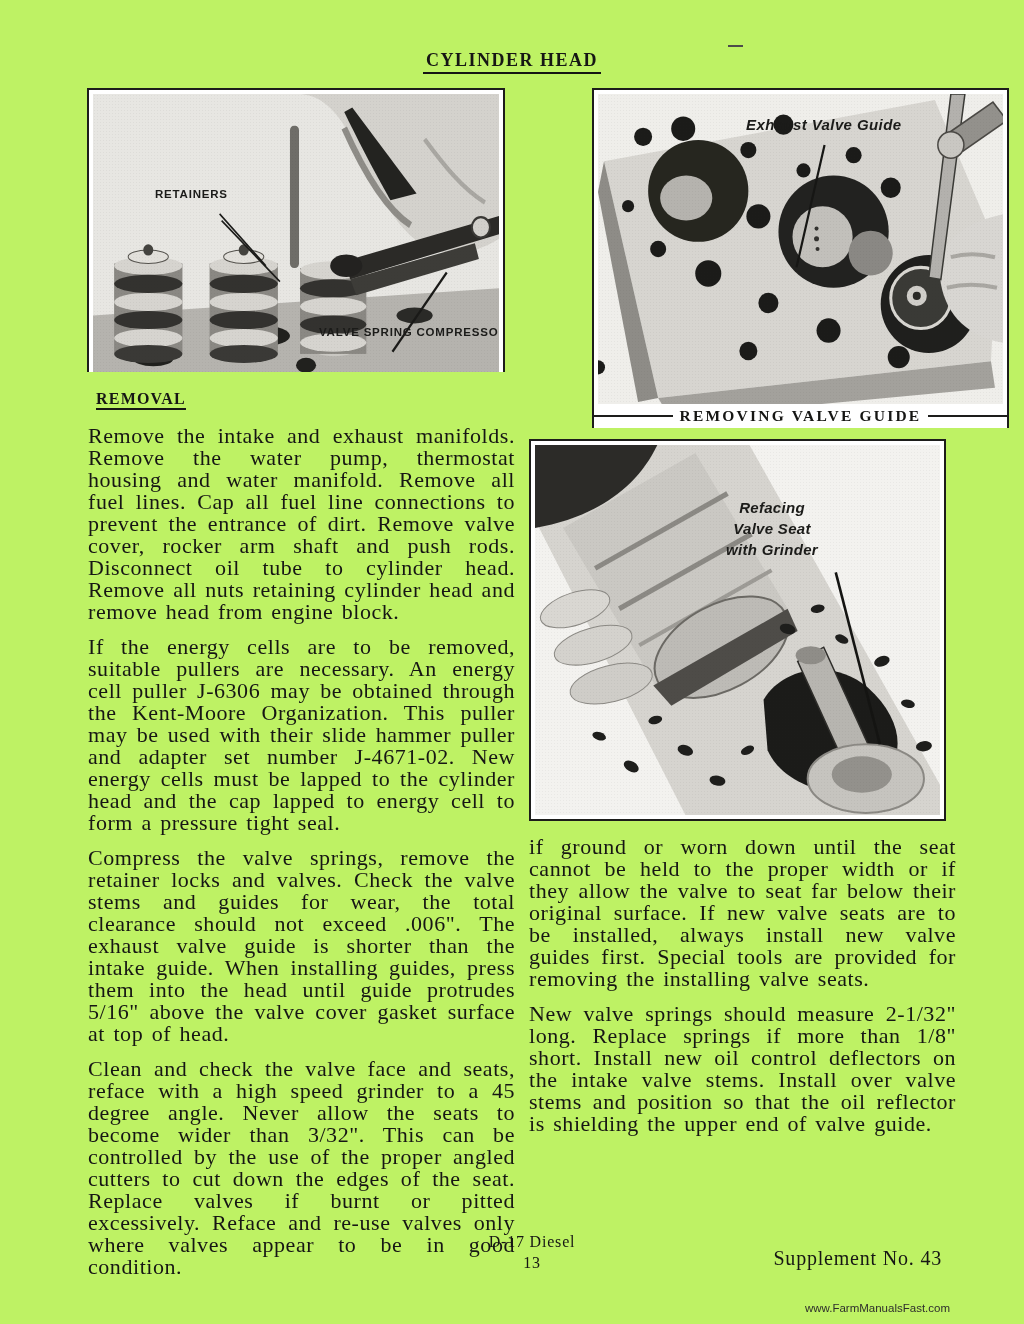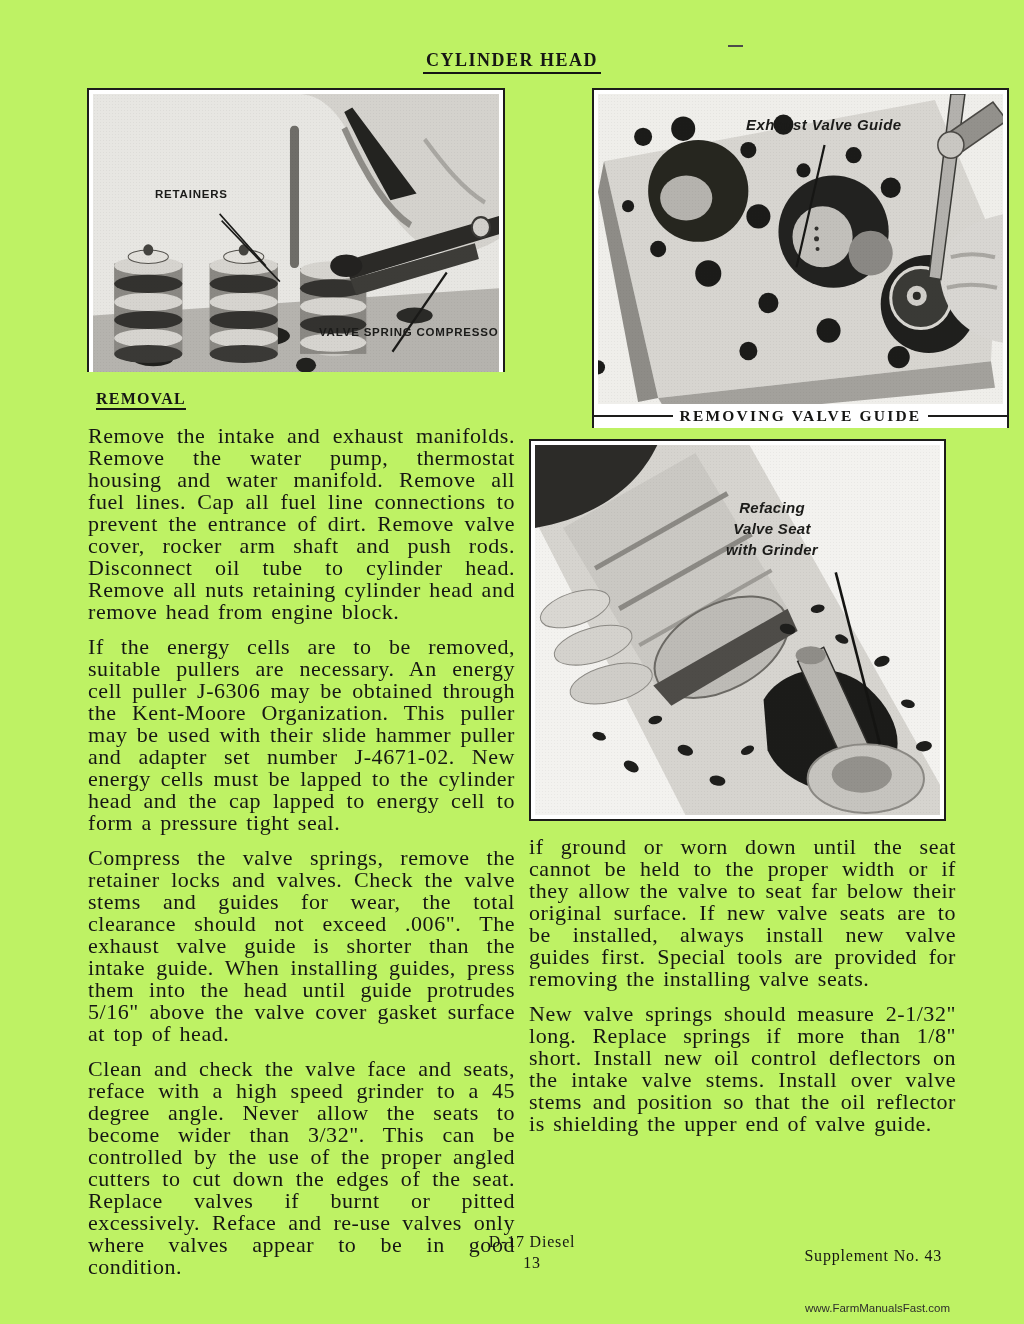--- a/index.html
+++ b/index.html
@@ -43,21 +43,21 @@
   .pl{position:absolute;font-family:"Liberation Sans",sans-serif;color:#1b1b19;}
   .pl-small{font-size:11.5px;letter-spacing:0.8px;white-space:nowrap;font-weight:600;}
   .pl-ital{font-style:italic;font-weight:700;font-size:15px;letter-spacing:0.4px;white-space:nowrap;}
   .pl-ital-block{font-style:italic;font-weight:700;font-size:15px;letter-spacing:0.3px;
                  text-align:center;line-height:21px;white-space:normal;}
 
   
   .foot-center{position:absolute;left:400px;top:1231px;width:264px;text-align:center;
                font-size:16px;letter-spacing:0.8px;line-height:21px;}
   .foot-suppl{position:absolute;left:690px;top:1247px;width:252px;text-align:right;
-              font-size:16px;letter-spacing:0.8px;}
+              font-size:20px;letter-spacing:0.8px;}
   .watermark{position:absolute;left:740px;top:1302px;width:210px;text-align:right;
              font-family:"Liberation Sans",sans-serif;font-size:11.5px;color:#2e2e2c;}
 </style>
 </head>
 <body>
 
 <div class="page">
 
   <div class="stray-mark"></div>
 

